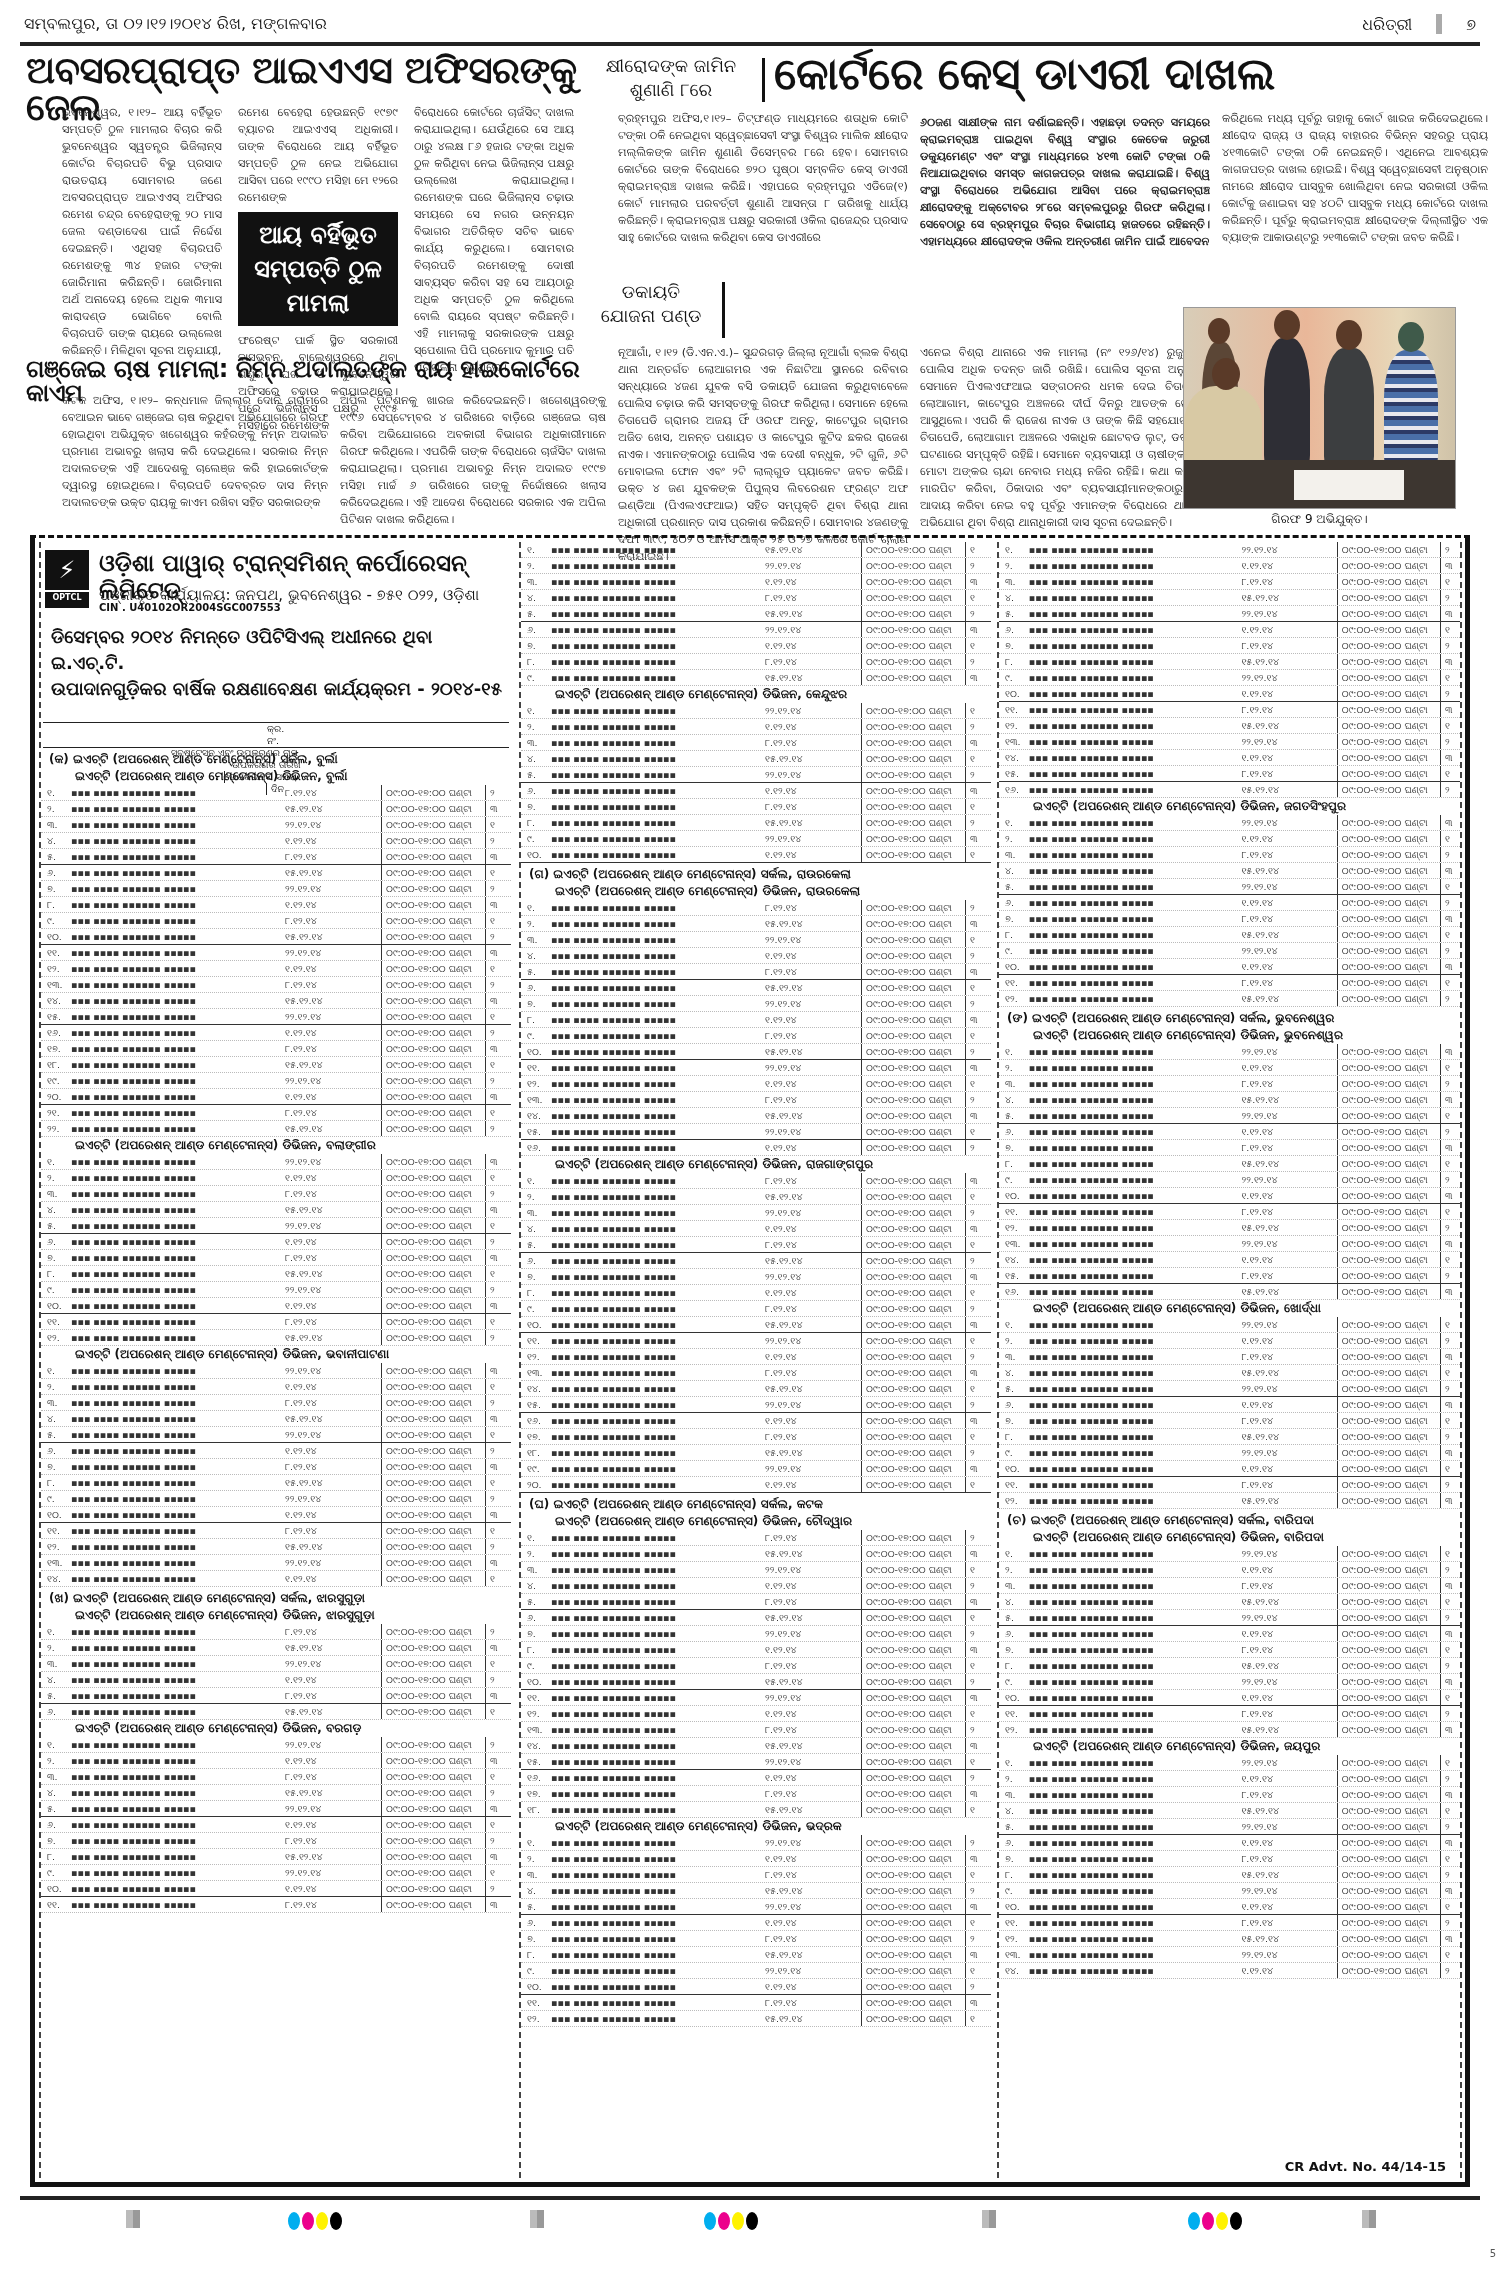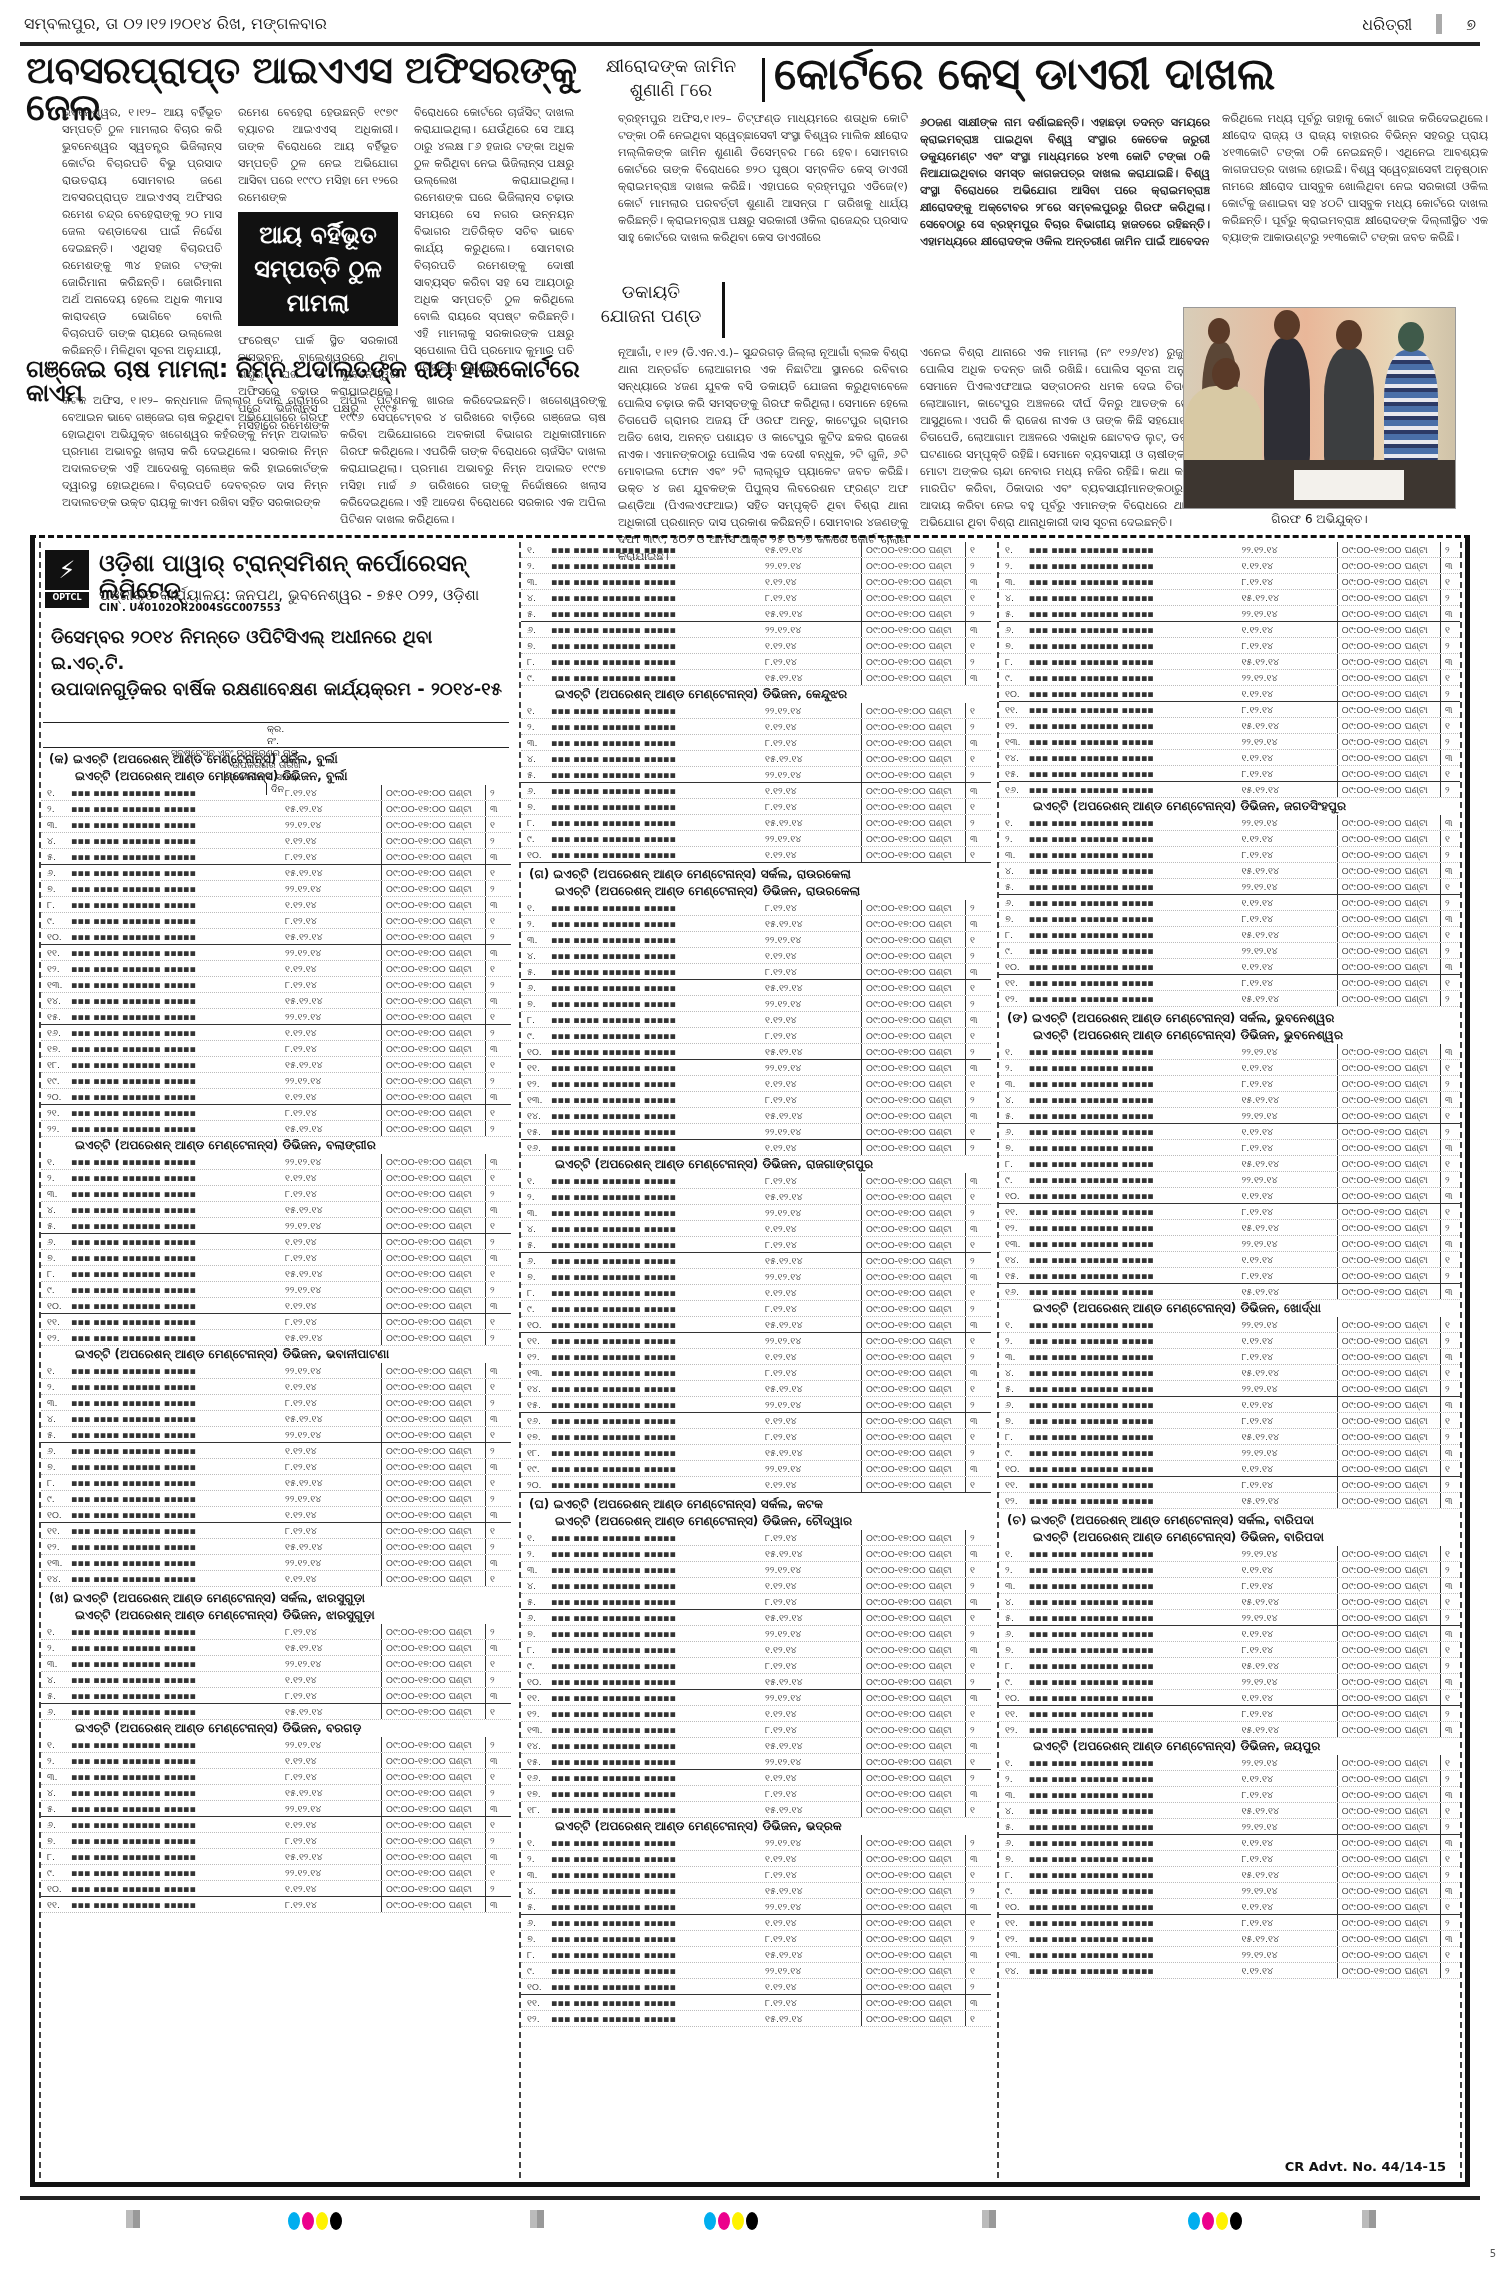--- a/index.html
+++ b/index.html
@@ -134,21 +134,21 @@
     <div class="head" style="left:152px; bottom:158px; width:26px; height:30px;"></div>
     <div class="person" style="left:200px; width:54px; height:118px; background:repeating-linear-gradient(180deg,#4a6fa8 0 6px,#e8e8ee 6px 10px,#2c3a66 10px 14px);"></div>
     <div class="head" style="left:214px; bottom:156px; width:26px; height:30px; background:#3f5a4a;"></div>
     <div class="person" style="left:18px; width:36px; height:126px; background:#5b4636;"></div>
     <div class="head" style="left:24px; bottom:164px; width:22px; height:26px;"></div>
     <div class="person" style="left:0px; width:78px; height:92px; background:#d8c9a4; bottom:30px;"></div>
     <div class="head" style="left:28px; bottom:118px; width:28px; height:32px;"></div>
     <div class="desk"></div>
     <div class="paper" style="left:110px; width:110px;"></div>
   </div>
-  <div class="caption">ଗିରଫ 6 ଅଭିଯୁକ୍ତ।</div>
+  <div class="caption">ଗିରଫ 9 ଅଭିଯୁକ୍ତ।</div>
 
   <div class="hl-main" style="left:26px; top:357px; font-size:24px; width:560px;">ଗଞ୍ଜେଇ ଚାଷ ମାମଲା: ନିମ୍ନ ଅଦାଲତଙ୍କ ରାୟ ହାଇକୋର୍ଟରେ କାଏମ</div>
   <div class="col" style="left:30px; top:392px; width:266px;">
       <p>କଟକ ଅଫିସ, ୧।୧୨– କନ୍ଧମାଳ ଜିଲ୍ଲାର ଦୋନି ଗ୍ରାମରେ ବେଆଇନ ଭାବେ ଗଞ୍ଜେଇ ଚାଷ କରୁଥିବା ଅଭିଯୋଗରେ ଗିରଫ ହୋଇଥିବା ଅଭିଯୁକ୍ତ ଖଗେଶ୍ୱର କହଁରଙ୍କୁ ନିମ୍ନ ଅଦାଲତ ପ୍ରମାଣ ଅଭାବରୁ ଖଲାସ କରି ଦେଇଥିଲେ। ସରକାର ନିମ୍ନ ଅଦାଲତଙ୍କ ଏହି ଆଦେଶକୁ ଚାଲେଞ୍ଜ କରି ହାଇକୋର୍ଟଙ୍କ ଦ୍ୱାରସ୍ଥ ହୋଇଥିଲେ। ବିଚାରପତି ଦେବବ୍ରତ ଦାସ ନିମ୍ନ ଅଦାଲତଙ୍କ ଉକ୍ତ ରାୟକୁ କାଏମ ରଖିବା ସହିତ ସରକାରଙ୍କ</p>
     </div>
   <div class="col" style="left:308px; top:392px; width:266px;">
       <p>ଅପିଲ ପିଟିଶନକୁ ଖାରଜ କରିଦେଇଛନ୍ତି। ଖଗେଶ୍ୱରଙ୍କୁ ୧୯୯୬ ସେପ୍ଟେମ୍ବର ୪ ତାରିଖରେ ବାଡ଼ିରେ ଗଞ୍ଜେଇ ଚାଷ କରିବା ଅଭିଯୋଗରେ ଅବକାରୀ ବିଭାଗର ଅଧିକାରୀମାନେ ଗିରଫ କରିଥିଲେ। ଏପରିକି ତାଙ୍କ ବିରୋଧରେ ଚାର୍ଜସିଟ ଦାଖଲ କରାଯାଇଥିଲା। ପ୍ରମାଣ ଅଭାବରୁ ନିମ୍ନ ଅଦାଲତ ୧୯୯୭ ମସିହା ମାର୍ଚ୍ଚ ୬ ତାରିଖରେ ତାଙ୍କୁ ନିର୍ଦ୍ଦୋଷରେ ଖଲାସ କରିଦେଇଥିଲେ। ଏହି ଆଦେଶ ବିରୋଧରେ ସରକାର ଏକ ଅପିଲ ପିଟିଶନ ଦାଖଲ କରିଥିଲେ।</p>
     </div>
 
   <div class="ad">

